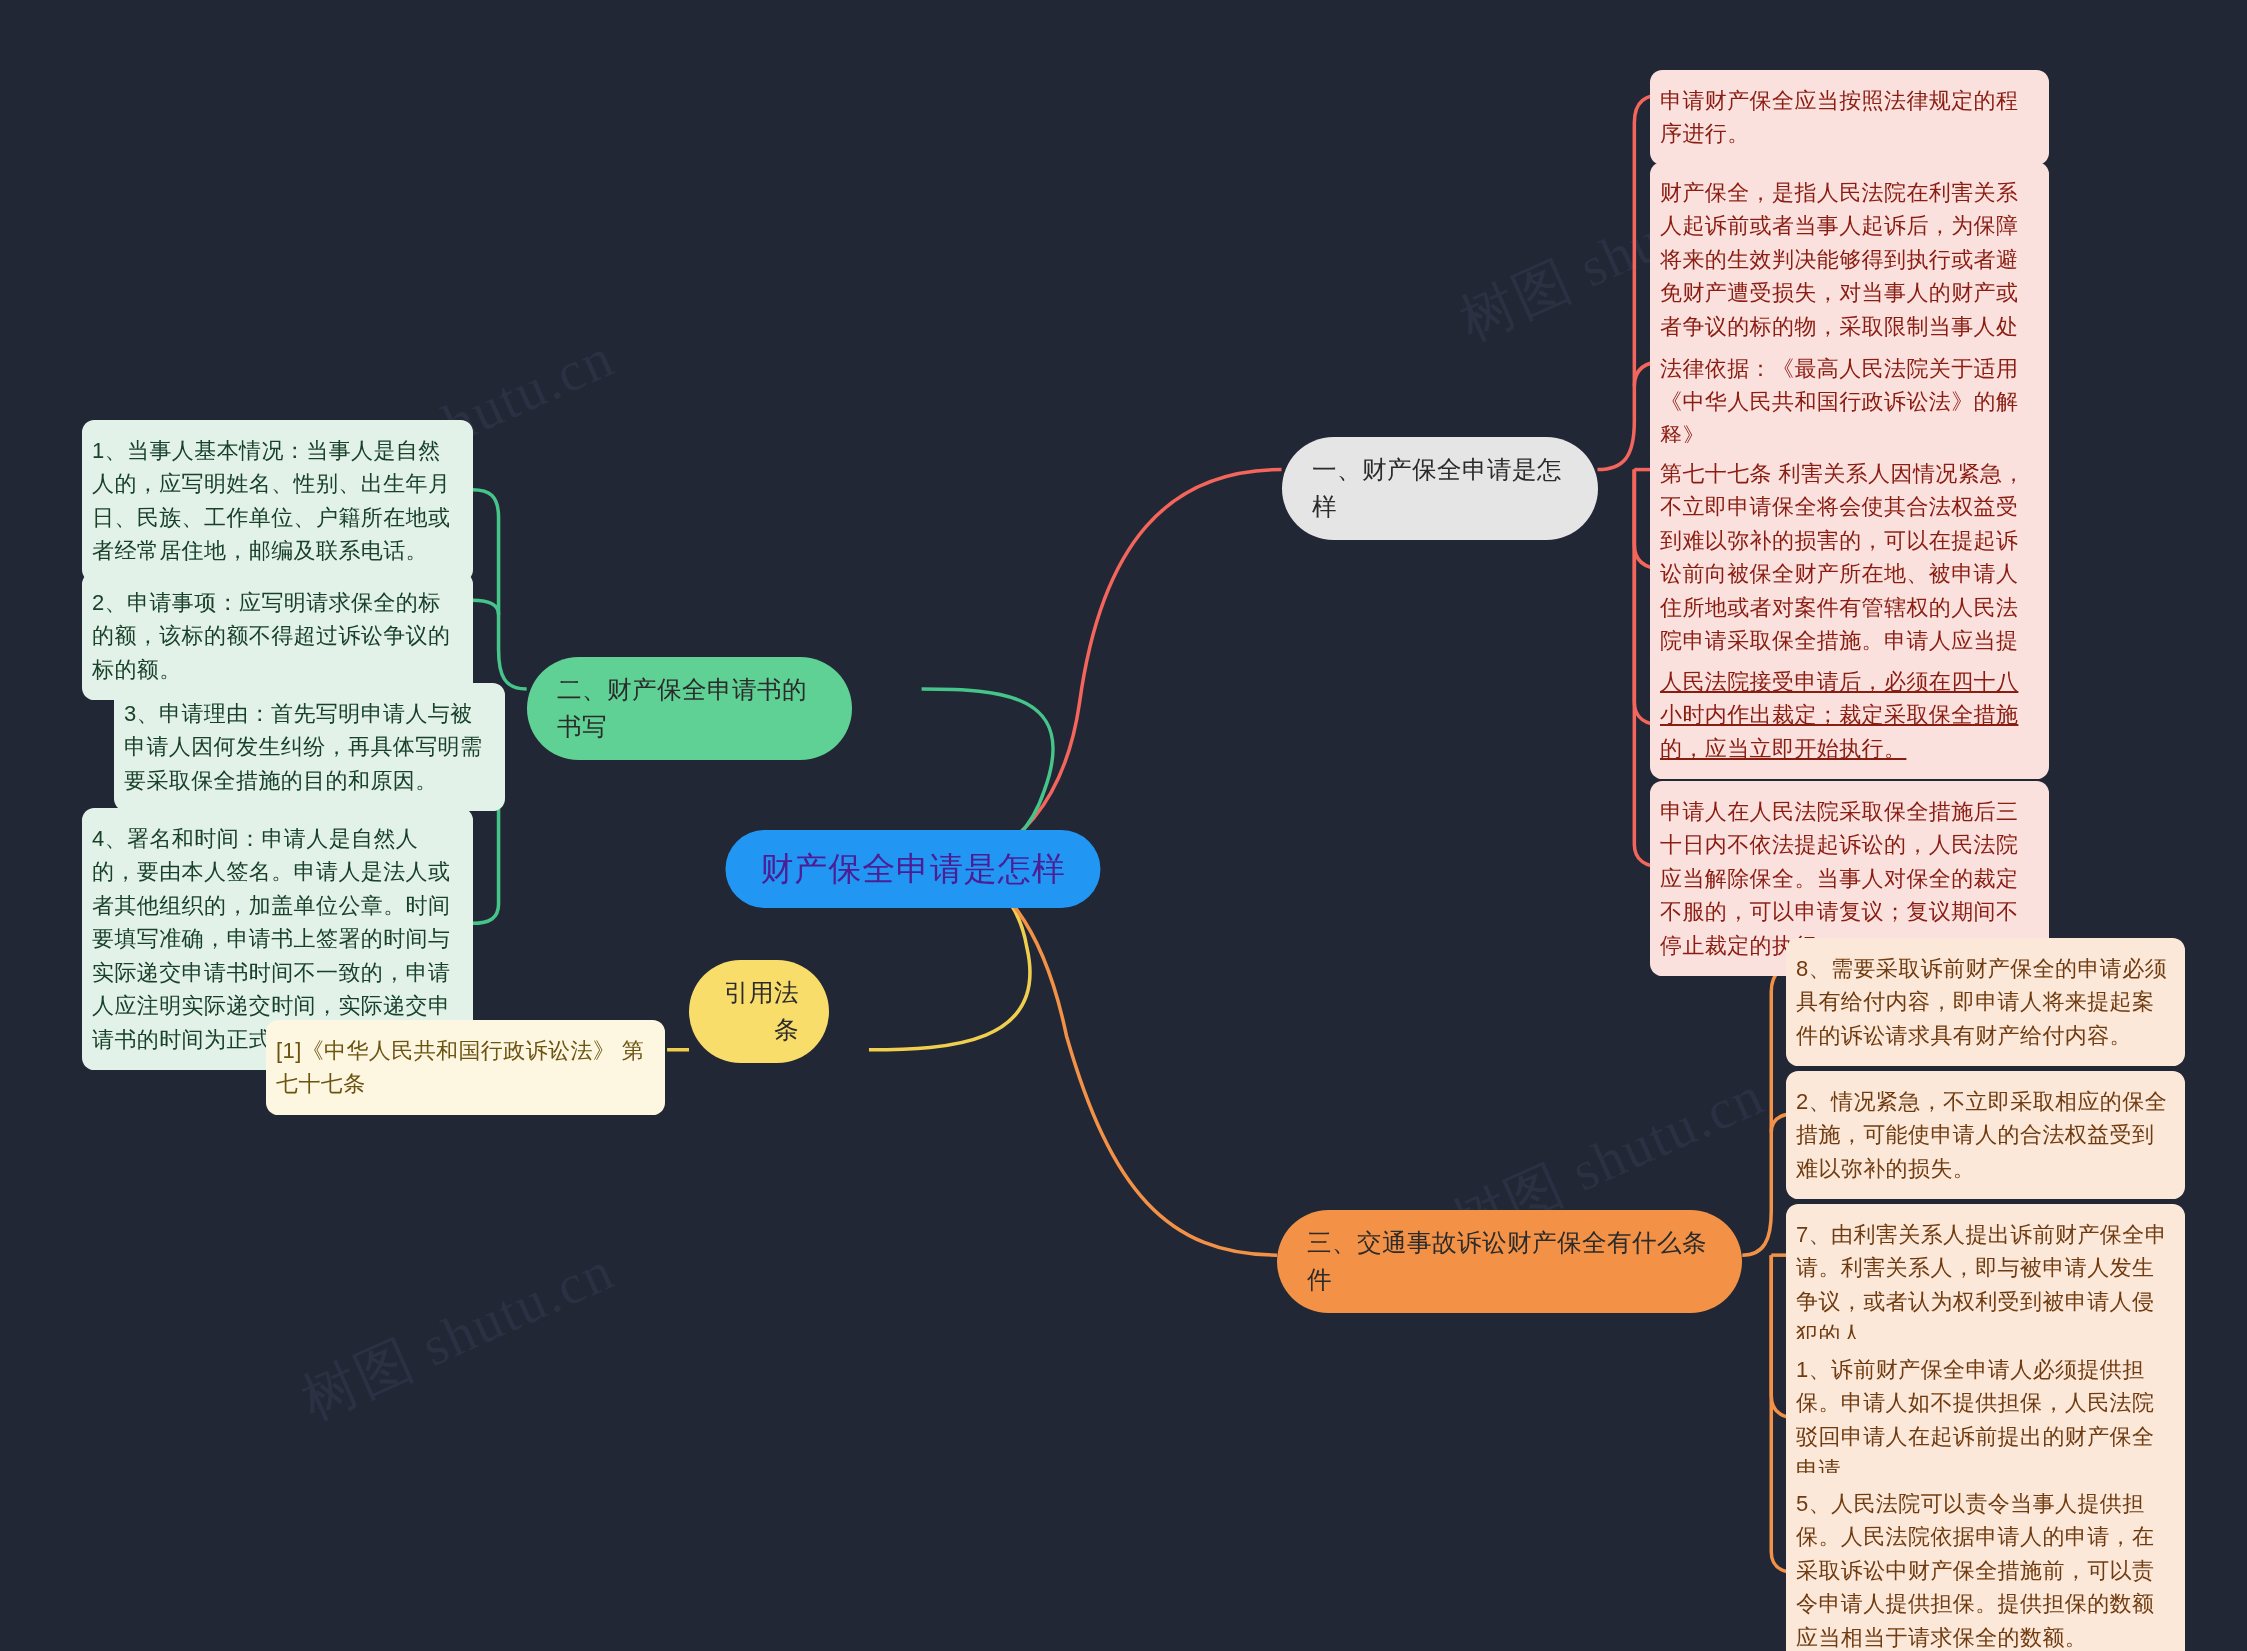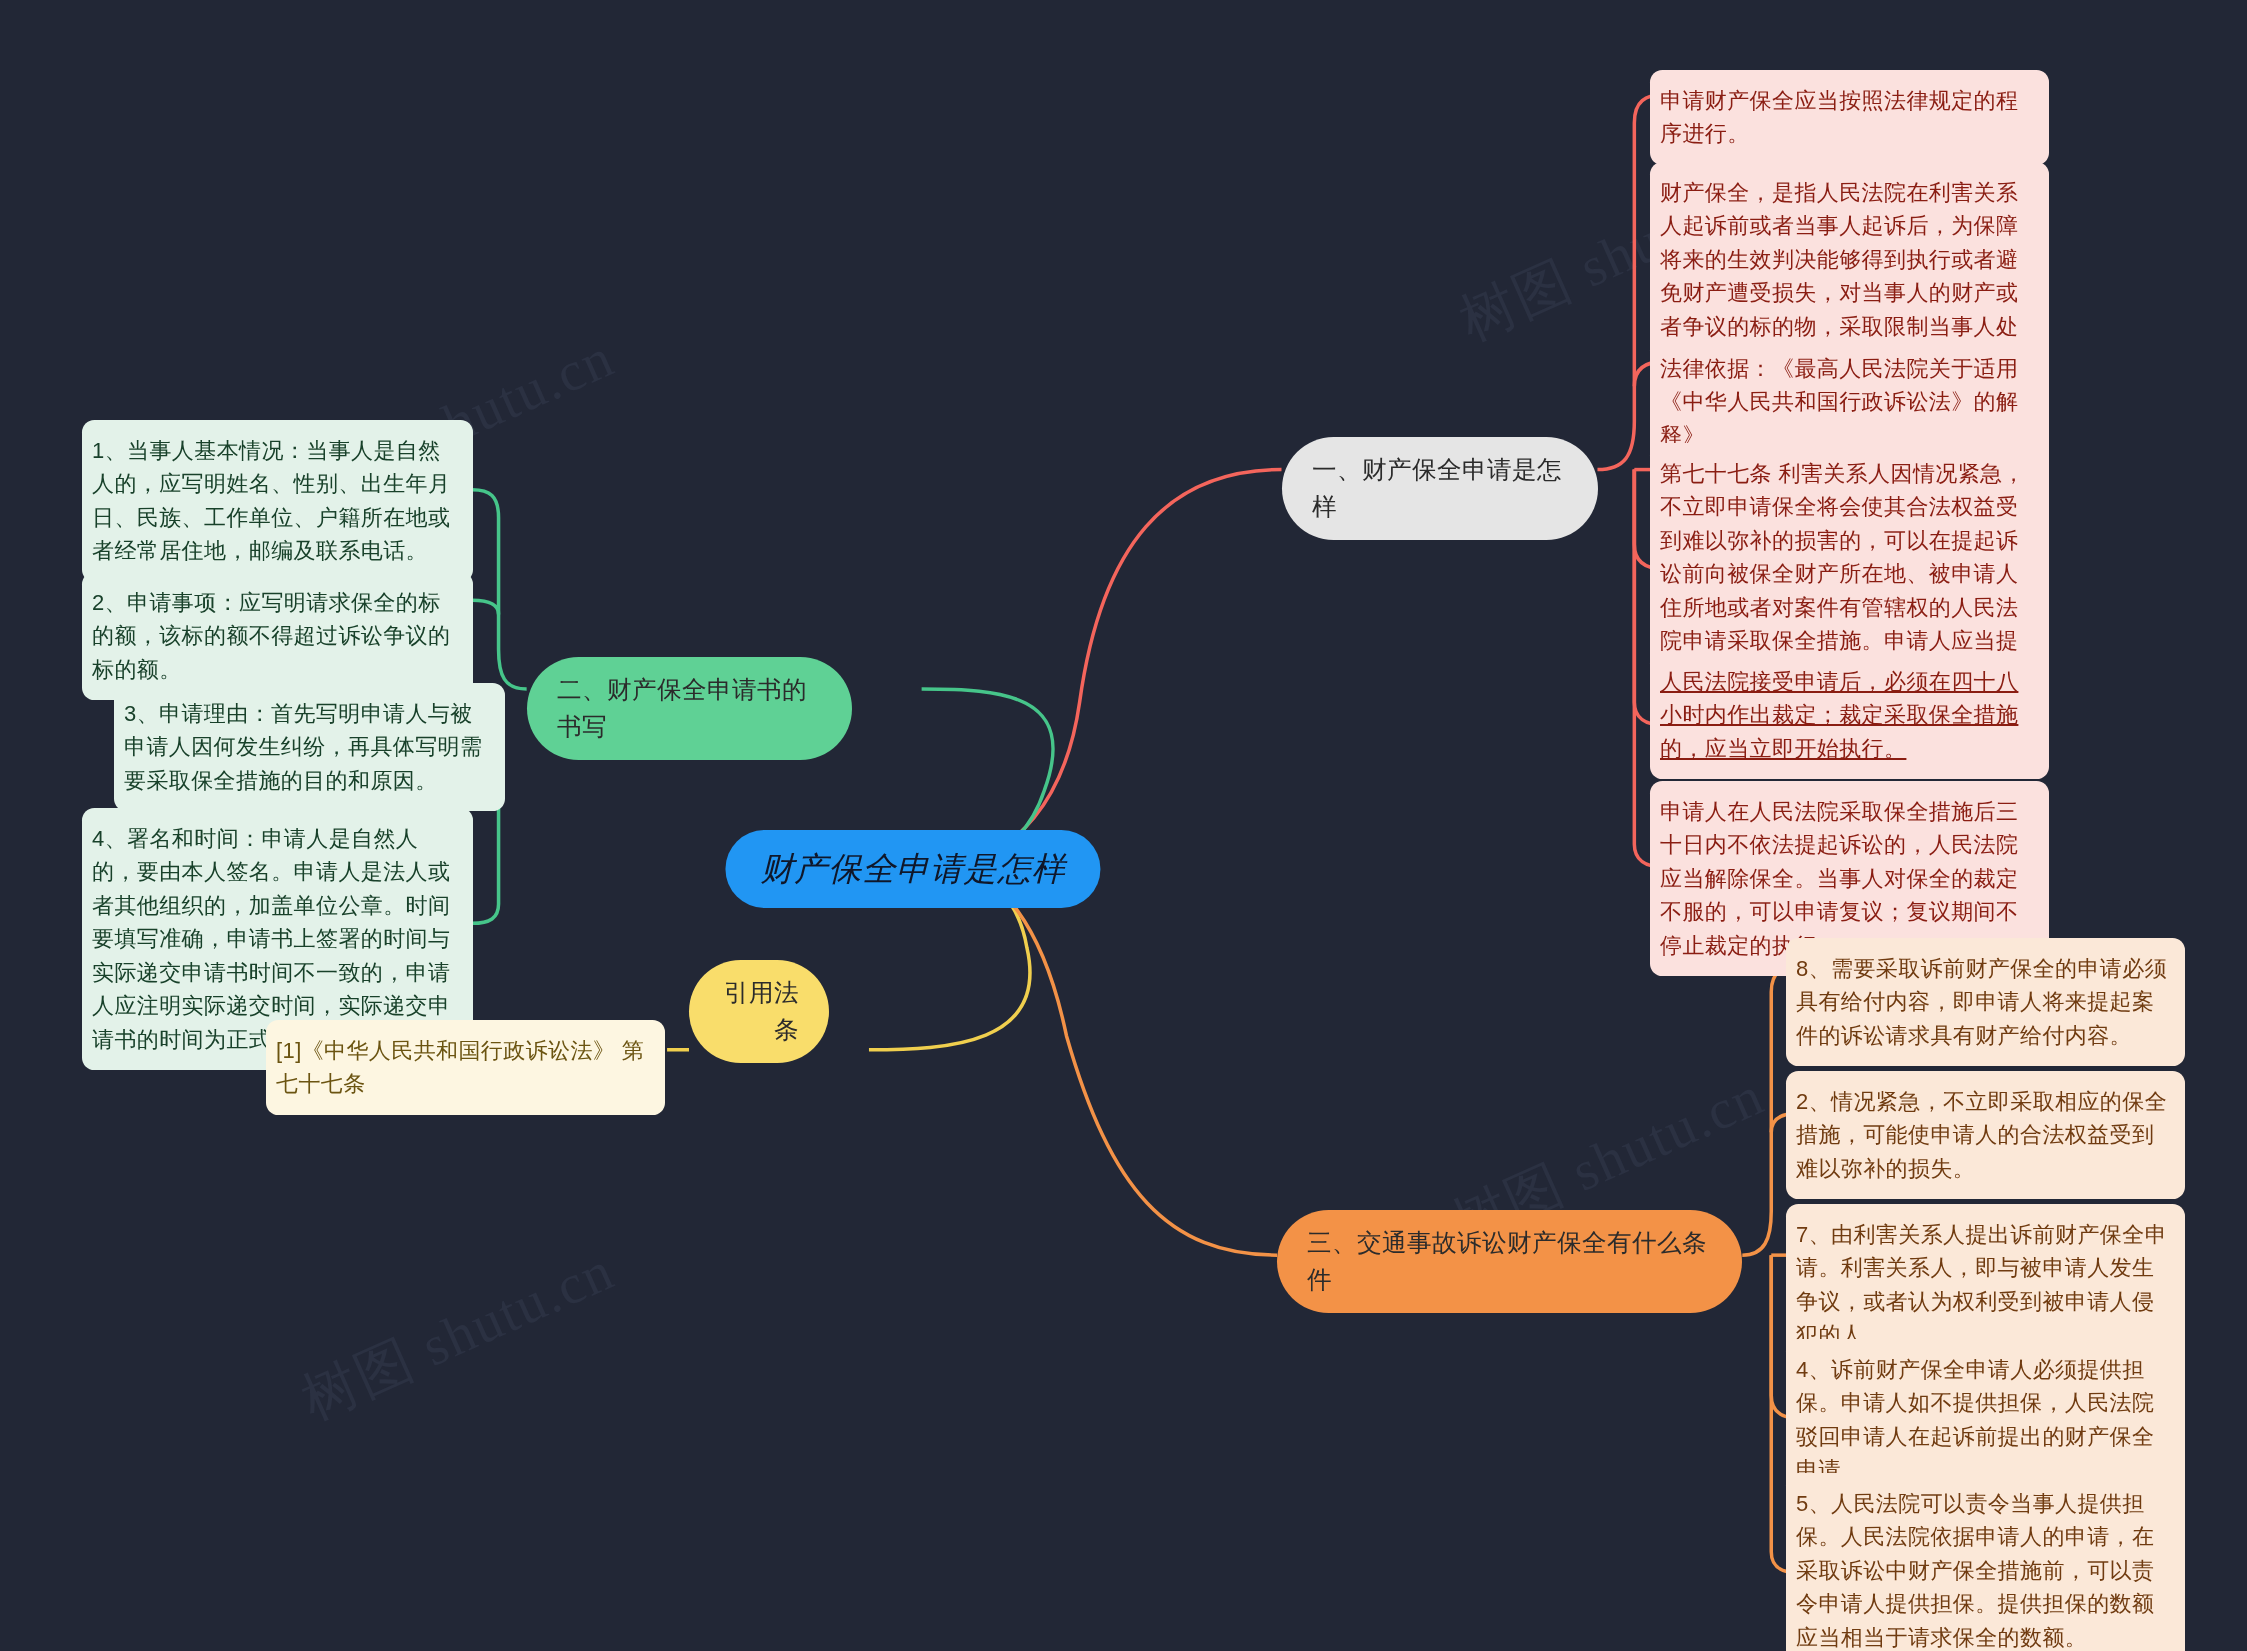--- a/index.html
+++ b/index.html
@@ -53,28 +53,27 @@
     border-radius: 12.3px;
     padding: 14px 10px;
     font-size: 22px;
     line-height: 1.52;
     letter-spacing: 0.4px;
     word-break: break-all;
   }
 
   .root {
     background: #2196f3;
-    color: #0f172a;
+    color: #4c1d95;
     border-radius: 877px;
     font-size: 33px;
     padding: 14px 35px;
     letter-spacing: 0.9px;
     text-align: center;
     white-space: nowrap;
-    font-style: italic;
   }
 
   .branch {
     border-radius: 877px;
     font-size: 24.6px;
     padding: 14px 30px;
     color: #2b2b2b;
     letter-spacing: 0.4px;
   }
   .branch.b-red    { background: #e5e5e5; }
@@ -148,17 +147,17 @@
 
   <div class="node branch b-yellow" style="left:689px; top:960px; width:140px; text-align:right;">引用法条</div>
 
   <div class="node leaf l-yellow" style="left:266px; top:1020px; width:399px;">[1]《中华人民共和国行政诉讼法》 第七十七条</div>
 
   <div class="node branch b-orange" style="left:1277px; top:1210px; width:465px;">三、交通事故诉讼财产保全有什么条件</div>
 
   <div class="node leaf l-orange" style="left:1786px; top:938px; width:399px;">8、需要采取诉前财产保全的申请必须具有给付内容，即申请人将来提起案件的诉讼请求具有财产给付内容。</div>
   <div class="node leaf l-orange" style="left:1786px; top:1071px; width:399px;">2、情况紧急，不立即采取相应的保全措施，可能使申请人的合法权益受到难以弥补的损失。</div>
   <div class="node leaf l-orange" style="left:1786px; top:1204px; width:399px;">7、由利害关系人提出诉前财产保全申请。利害关系人，即与被申请人发生争议，或者认为权利受到被申请人侵犯的人。</div>
-  <div class="node leaf l-orange" style="left:1786px; top:1339px; width:399px;">4、诉前财产保全申请人必须提供担保。申请人如不提供担保，人民法院驳回申请人在起诉前提出的财产保全申请。</div>
+  <div class="node leaf l-orange" style="left:1786px; top:1339px; width:399px;">1、诉前财产保全申请人必须提供担保。申请人如不提供担保，人民法院驳回申请人在起诉前提出的财产保全申请。</div>
   <div class="node leaf l-orange" style="left:1786px; top:1473px; width:399px;">5、人民法院可以责令当事人提供担保。人民法院依据申请人的申请，在采取诉讼中财产保全措施前，可以责令申请人提供担保。提供担保的数额应当相当于请求保全的数额。</div>
 
 </div>
 
 
 </body></html>

